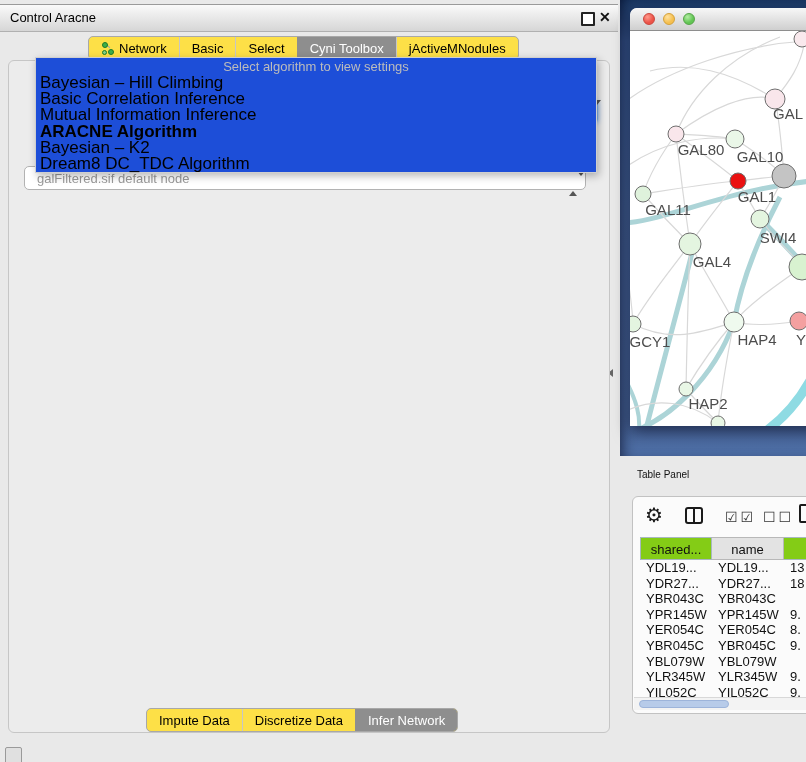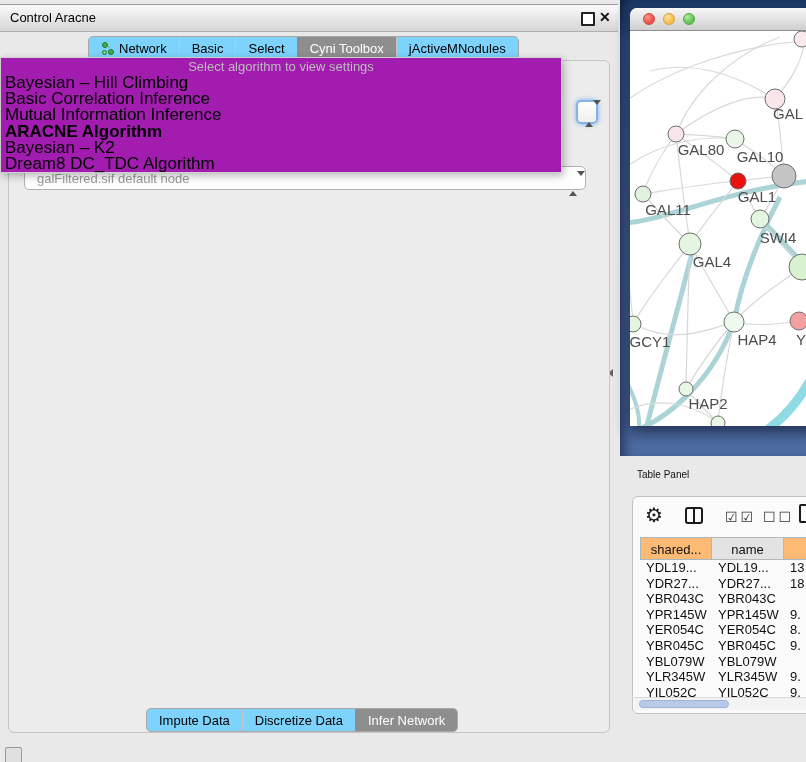--- a/index.html
+++ b/index.html
@@ -8,42 +8,42 @@
   .abs{position:absolute;}
 
   
   .cp-titlebar{left:0;top:4px;width:618px;height:26px;background:linear-gradient(180deg,#fafafa,#d6d6d6);
     border-top:1px solid #9a9a9a;border-bottom:1px solid #b0b0b0;}
   .cp-title{position:absolute;left:10px;top:5px;font-size:13px;color:#000;}
   .float-ic{position:absolute;left:581px;top:7px;width:10px;height:10px;border:2px solid #222;border-radius:1px;background:#fff;}
   .close-ic{position:absolute;left:599px;top:4px;font-size:14px;font-weight:bold;color:#111;}
 
   
-  .seg{display:inline-flex;background:#7dd3fc;border:1px solid #a8a8a8;border-radius:5px;overflow:hidden;height:22px;}
+  .seg{display:inline-flex;background:#fde047;border:1px solid #a8a8a8;border-radius:5px;overflow:hidden;height:22px;}
   .seg .tab{display:flex;align-items:center;padding:0 12px;font-size:13px;color:#000;border-left:1px solid #c6c6c6;cursor:default;}
   .seg .tab:first-child{border-left:none;}
   .seg .tab.sel{background:#8e8e8e;color:#fff;border-left-color:#8e8e8e;}
   .net-ic{display:inline-block;width:13px;height:13px;margin-right:5px;position:relative;}
   .net-ic i{position:absolute;border-radius:50%;background:#3fae49;border:1px solid #1f7b28;}
   .net-ic .a{width:4px;height:4px;left:1px;top:0;}
   .net-ic .b{width:4px;height:4px;left:7px;top:7px;}
   .net-ic .c{width:3px;height:3px;left:1px;top:8px;background:#7fd086;}
   .net-ic s{position:absolute;left:3px;top:3px;width:7px;height:1px;background:#9aa;transform:rotate(45deg);}
 
   
   .main-panel{left:8px;top:60px;width:600px;height:671px;background:#ececec;border:1px solid #c6c6c6;border-radius:6px;z-index:1;}
 
   
   .ghost-combo{left:24px;top:166px;width:562px;height:24px;background:#fff;border:1px solid #b2b2b2;border-radius:5px;z-index:2;
     font-size:13px;color:#9a9a9a;line-height:24px;padding-left:12px;box-sizing:border-box;}
   .focus-frag{left:576px;top:100px;width:22px;height:24px;background:linear-gradient(#fff,#eee);border:2px solid #86b2ea;
     box-shadow:0 0 5px #74a8ea;border-radius:5px;z-index:2;box-sizing:border-box;}
 
   
-  .overlay{left:0;top:57px;width:560px;height:114px;background:#a21caf;border:1px solid #cfcfcf;
+  .overlay{left:35px;top:57px;width:560px;height:114px;background:#1d4ed8;border:1px solid #cfcfcf;
     box-shadow:2px 3px 8px rgba(0,0,0,.28);z-index:20;}
   .ov-ph{position:absolute;left:0;top:1px;width:100%;text-align:center;font-size:13px;color:#bcbcbc;}
   .ov-items{position:absolute;left:2px;top:17px;right:2px;}
   .algo-item{font-size:17px;color:#000;line-height:16.2px;padding-left:2px;white-space:nowrap;}
   .algo-item.bold{font-weight:bold;}
 
   
   .group{border:1px solid #b2b2b2;border-radius:4px;box-sizing:border-box;}
   .legend{position:absolute;top:-8px;left:8px;background:#ececec;padding:0 4px;font-size:13px;color:#000;white-space:nowrap;}
   .legend.blue{color:#2222cc;}
@@ -98,21 +98,21 @@
   .tp-title{left:620px;top:461px;width:186px;height:27px;font-size:10px;color:#111;line-height:27px;padding-left:17px;box-sizing:border-box;}
   .table-box{left:632px;top:496px;width:190px;height:218px;background:#fbfbfb;border:1px solid #c2c2c2;border-radius:6px;box-sizing:border-box;}
   .gear{position:absolute;left:12px;top:6px;font-size:20px;color:#1a1a1a;}
   .split-ic{position:absolute;left:52px;top:10px;width:18px;height:17px;border:2px solid #1a1a1a;border-radius:3px;box-sizing:border-box;}
   .split-ic i{position:absolute;left:6px;top:0;width:2px;height:13px;background:#1a1a1a;}
   .dbl{position:absolute;top:12px;font-size:14px;color:#333;letter-spacing:3px;}
   .page-ic{position:absolute;left:166px;top:7px;width:20px;height:19px;border:2px solid #1a1a1a;border-radius:2px;box-sizing:border-box;}
   .tb-header{position:absolute;left:7px;top:40px;height:23px;display:flex;}
   .hcell{height:23px;line-height:23px;text-align:center;font-size:13px;color:#111;border:1px solid #a8b8c0;border-left:none;box-sizing:border-box;}
   .hcell:first-child{border-left:1px solid #a8b8c0;}
-  .hcell.blue{background:#fdba74;}
+  .hcell.blue{background:#84cc16;}
   .hcell.gray{background:#e3e3e3;border-color:#b8b8b8;}
   .tb-rows{position:absolute;left:7px;top:63px;width:176px;height:138px;overflow:hidden;}
   .t-row{position:relative;height:15.6px;font-size:13px;color:#111;}
   .t-row span{position:absolute;white-space:nowrap;}
   .tc1{left:6px;} .tc2{left:78px;} .tc3{left:150px;}
   .tb-hsb{position:absolute;left:1px;top:200px;width:186px;height:12px;background:#f3f3f3;border-top:1px solid #d8d8d8;}
   .tb-hsb .thumb{position:absolute;left:5px;top:2px;width:90px;height:8px;background:#b7cbe9;border:1px solid #9db4da;border-radius:5px;box-sizing:border-box;}
 </style>
 </head>
 <body>

